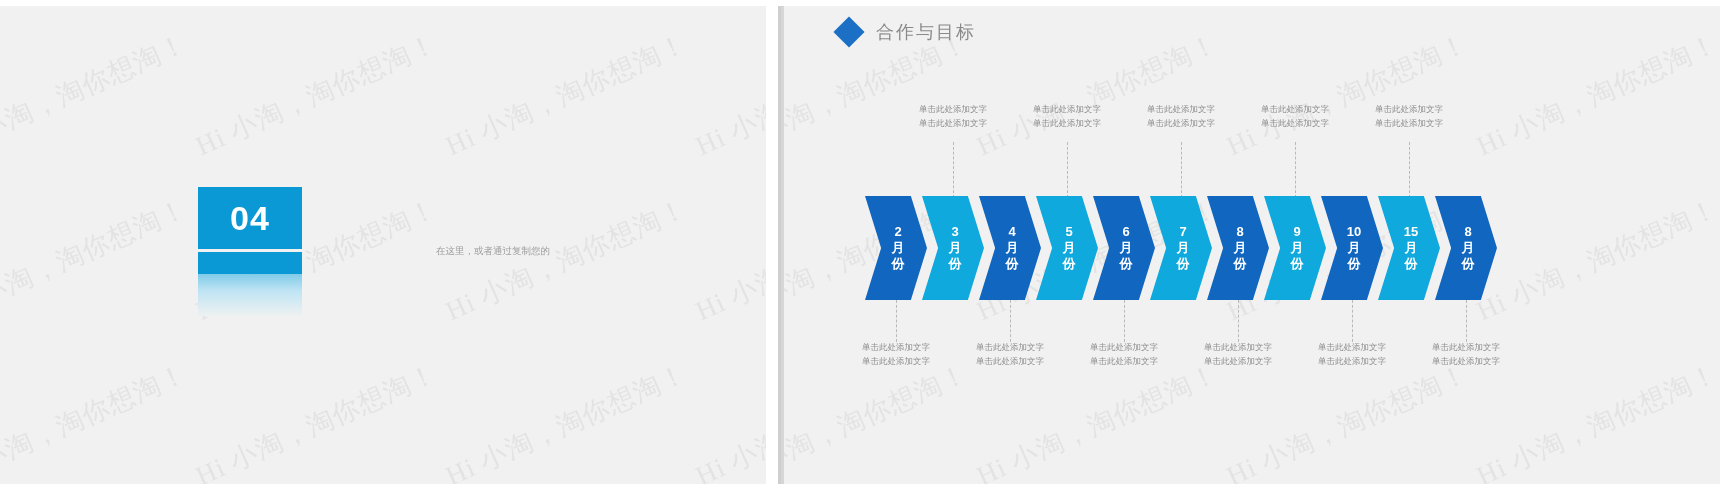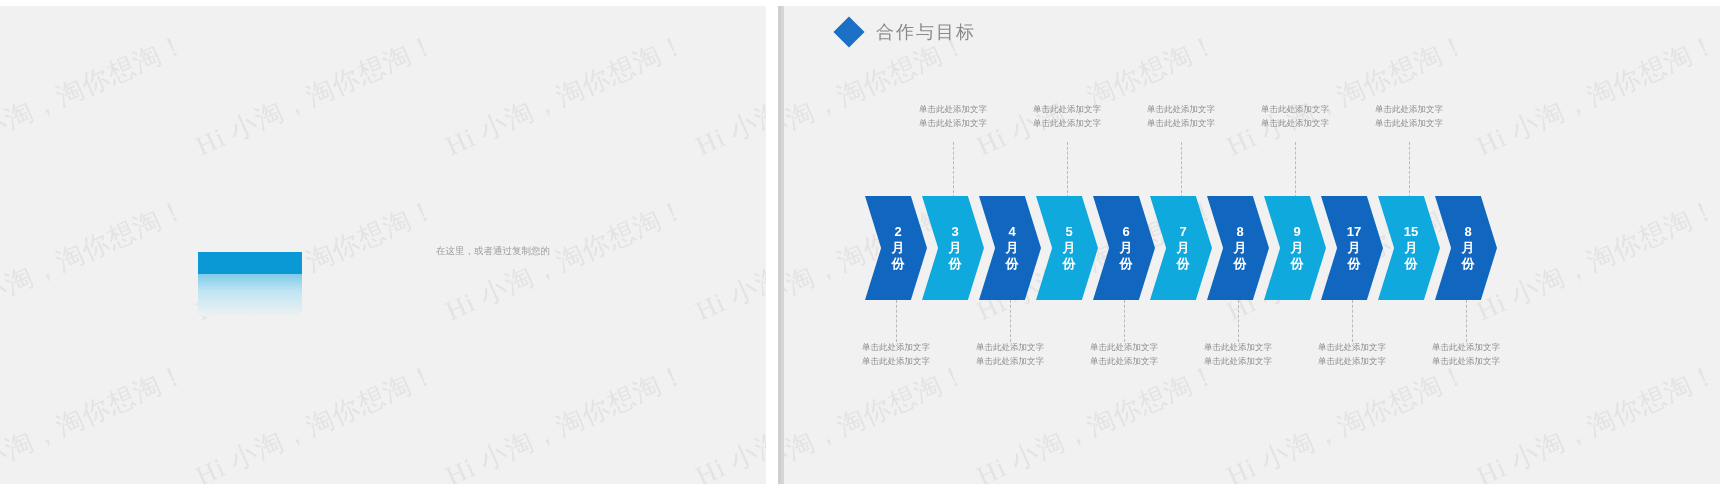--- a/index.html
+++ b/index.html
@@ -176,20 +176,23 @@
         <div class="wm" style="left: 190px; top: 290px;">Hi 小淘，淘你想淘！</div>
         <div class="wm" style="left: 440px; top: 290px;">Hi 小淘，淘你想淘！</div>
         <div class="wm" style="left: 690px; top: 290px;">Hi 小淘，淘你想淘！</div>
         <div class="wm" style="left: -60px; top: 455px;">Hi 小淘，淘你想淘！</div>
         <div class="wm" style="left: 190px; top: 455px;">Hi 小淘，淘你想淘！</div>
         <div class="wm" style="left: 440px; top: 455px;">Hi 小淘，淘你想淘！</div>
         <div class="wm" style="left: 690px; top: 455px;">Hi 小淘，淘你想淘！</div>
       </div>
 
     <div class="num-block">
+      <div class="num-main">
+        <span>04</span>
+      </div>
       <div class="num-mid"></div>
       <div class="num-refl"></div>
     </div>
 
 
     <div class="title-sub">
       <div>在这里，或者通过复制您的</div>
     </div>
   </div>
 
@@ -329,21 +332,21 @@
       </div>
       <div class="chev chev-light">
         <div class="chev-label">
           <i>9</i>
           <i>月</i>
           <i>份</i>
         </div>
       </div>
       <div class="chev chev-dark">
         <div class="chev-label">
-          <i>17</i>
+          <i>10</i>
           <i>月</i>
           <i>份</i>
         </div>
       </div>
       <div class="chev chev-light">
         <div class="chev-label">
           <i>15</i>
           <i>月</i>
           <i>份</i>
         </div>

